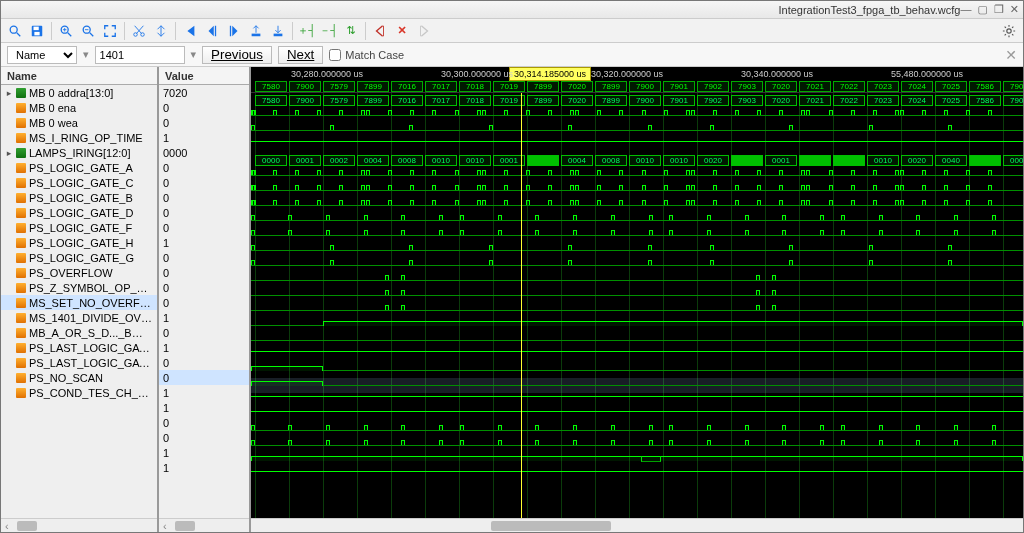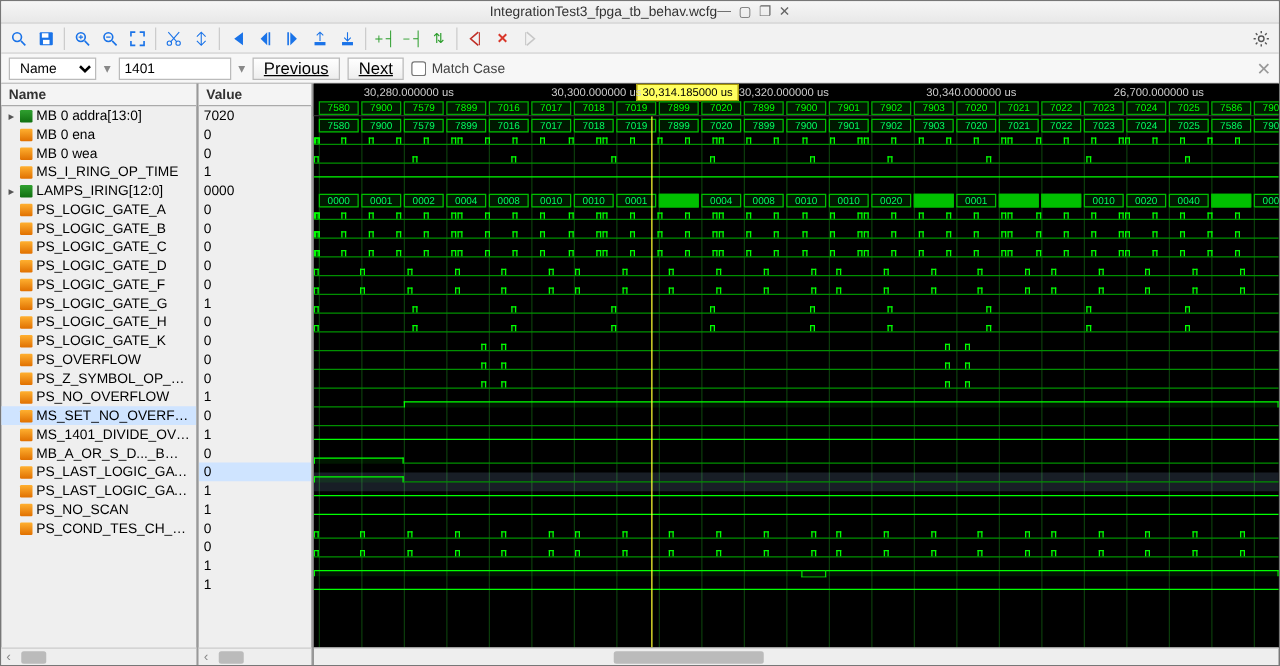--- a/index.html
+++ b/index.html
@@ -1,18 +1,18 @@
 <!DOCTYPE html>
 <html><head>
 <meta charset="utf-8">
 <style>
   * { box-sizing: border-box; margin: 0; padding: 0; }
   html, body { width: 1024px; height: 533px; font-family: Arial, sans-serif; font-size: 11px; overflow: hidden; }
   .window { width: 1024px; height: 533px; border: 1px solid #777; background: #ededed; display: flex; flex-direction: column; }
-  .titlebar { height: 18px; padding: 1px 4px; display: flex; align-items: center; justify-content: center; background: linear-gradient(#f6f6f6,#e8e8e8); border-bottom: 1px solid #ccc; color: #333; }
+  .titlebar { height: 18px; padding: 1px 4px; display: flex; align-items: center; justify-content: flex-end; background: linear-gradient(#f6f6f6,#e8e8e8); border-bottom: 1px solid #ccc; color: #333; }
   .titlebar .title { font-size: 11px; }
   .titlebar .winctrl { display: flex; gap: 6px; color: #666; }
   .winctrl span { cursor: pointer; }
   .toolbar { height: 24px; display: flex; align-items: center; padding: 0 4px; gap: 2px; border-bottom: 1px solid #ccc; background: #f2f2f2; }
   .tbtn { width: 20px; height: 20px; display: flex; align-items: center; justify-content: center; border-radius: 3px; cursor: pointer; color: #1a73e8; }
   .tbtn svg { width: 14px; height: 14px; }
   .tsepr { width: 1px; height: 18px; background: #ccc; margin: 0 2px; }
   .findbar { height: 24px; display: flex; align-items: center; padding: 0 6px; gap: 6px; border-bottom: 1px solid #ccc; background: #f7f7f7; color: #444; }
   .findbar select, .findbar input { height: 18px; font-size: 11px; border: 1px solid #bbb; background: #fff; padding: 0 4px; }
   .findbar select { width: 70px; }
@@ -227,66 +227,56 @@
             <span class="signame">LAMPS_IRING[12:0]</span>
           </div>
           <div class="row">
             <span class="expand"></span>
             <span class="sigicon bit"></span>
             <span class="signame">PS_LOGIC_GATE_A</span>
           </div>
           <div class="row">
             <span class="expand"></span>
             <span class="sigicon bit"></span>
+            <span class="signame">PS_LOGIC_GATE_C</span>
+          </div>
+          <div class="row">
+            <span class="expand"></span>
+            <span class="sigicon bit"></span>
             <span class="signame">PS_LOGIC_GATE_B</span>
           </div>
           <div class="row">
             <span class="expand"></span>
             <span class="sigicon bit"></span>
-            <span class="signame">PS_LOGIC_GATE_C</span>
-          </div>
-          <div class="row">
-            <span class="expand"></span>
-            <span class="sigicon bit"></span>
             <span class="signame">PS_LOGIC_GATE_D</span>
           </div>
           <div class="row">
             <span class="expand"></span>
             <span class="sigicon bit"></span>
             <span class="signame">PS_LOGIC_GATE_F</span>
           </div>
           <div class="row">
             <span class="expand"></span>
             <span class="sigicon bit"></span>
+            <span class="signame">PS_LOGIC_GATE_H</span>
+          </div>
+          <div class="row">
+            <span class="expand"></span>
+            <span class="sigicon bit"></span>
             <span class="signame">PS_LOGIC_GATE_G</span>
           </div>
           <div class="row">
             <span class="expand"></span>
             <span class="sigicon bit"></span>
-            <span class="signame">PS_LOGIC_GATE_H</span>
-          </div>
-          <div class="row">
-            <span class="expand"></span>
-            <span class="sigicon bit"></span>
-            <span class="signame">PS_LOGIC_GATE_K</span>
-          </div>
-          <div class="row">
-            <span class="expand"></span>
-            <span class="sigicon bit"></span>
             <span class="signame">PS_OVERFLOW</span>
           </div>
           <div class="row">
             <span class="expand"></span>
             <span class="sigicon bit"></span>
             <span class="signame">PS_Z_SYMBOL_OP_MODIFIER</span>
-          </div>
-          <div class="row">
-            <span class="expand"></span>
-            <span class="sigicon bit"></span>
-            <span class="signame">PS_NO_OVERFLOW</span>
           </div>
           <div class="row selected">
             <span class="expand"></span>
             <span class="sigicon bit"></span>
             <span class="signame">MS_SET_NO_OVERFLOW</span>
           </div>
           <div class="row">
             <span class="expand"></span>
             <span class="sigicon bit"></span>
             <span class="signame">MS_1401_DIVIDE_OVERFLOW</span>
@@ -360,21 +350,21 @@
     </div>
 
     <div class="panel-wave">
       <div class="ruler">
         <div class="marker">30,314.185000 us</div>
         <div id="ruler-major">
             <div class="tickmajor" style="left: 40px;">30,280.000000 us</div>
             <div class="tickmajor" style="left: 190px;">30,300.000000 us</div>
             <div class="tickmajor" style="left: 340px;">30,320.000000 us</div>
             <div class="tickmajor" style="left: 490px;">30,340.000000 us</div>
-            <div class="tickmajor" style="left: 640px;">26,700.000000 us</div>
+            <div class="tickmajor" style="left: 640px;">55,480.000000 us</div>
           </div>
         <div class="ticktrack" id="ruler-ticks">
             <div class="tickcell" style="left: 4px; width: 32px;">7580</div>
             <div class="tickcell" style="left: 38px; width: 32px;">7900</div>
             <div class="tickcell" style="left: 72px; width: 32px;">7579</div>
             <div class="tickcell" style="left: 106px; width: 32px;">7899</div>
             <div class="tickcell" style="left: 140px; width: 32px;">7016</div>
             <div class="tickcell" style="left: 174px; width: 32px;">7017</div>
             <div class="tickcell" style="left: 208px; width: 32px;">7018</div>
             <div class="tickcell" style="left: 242px; width: 32px;">7019</div>

